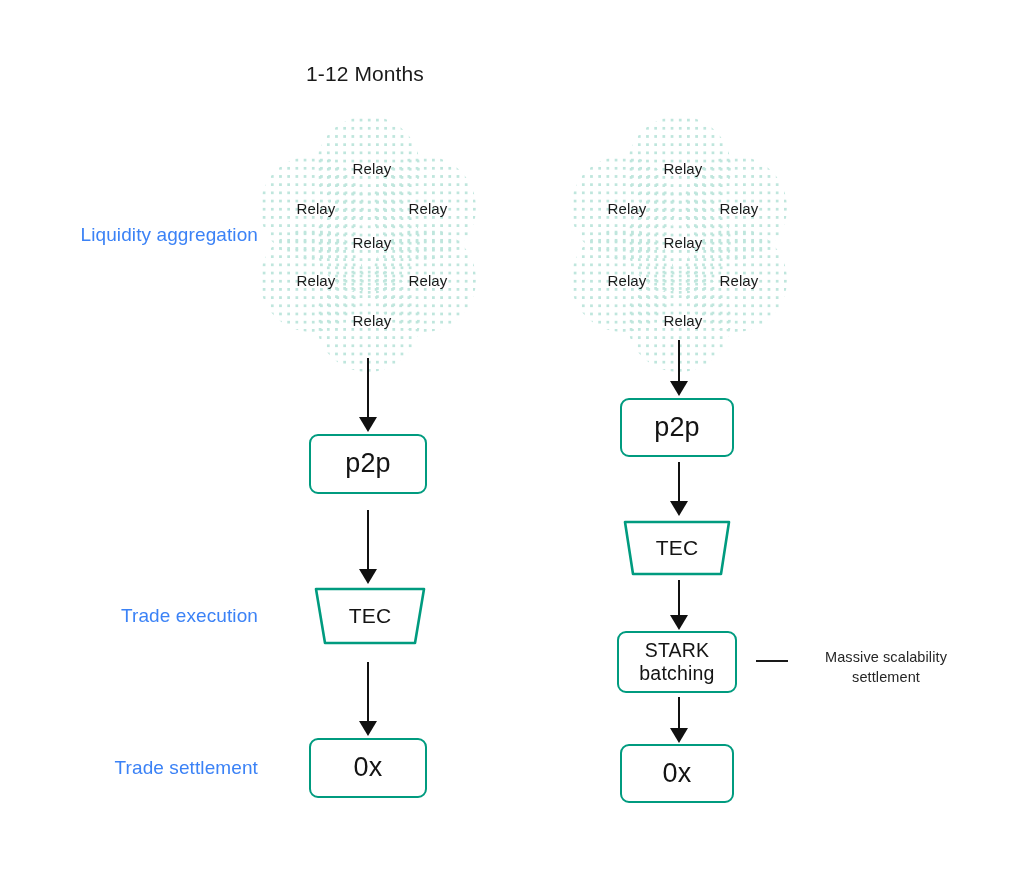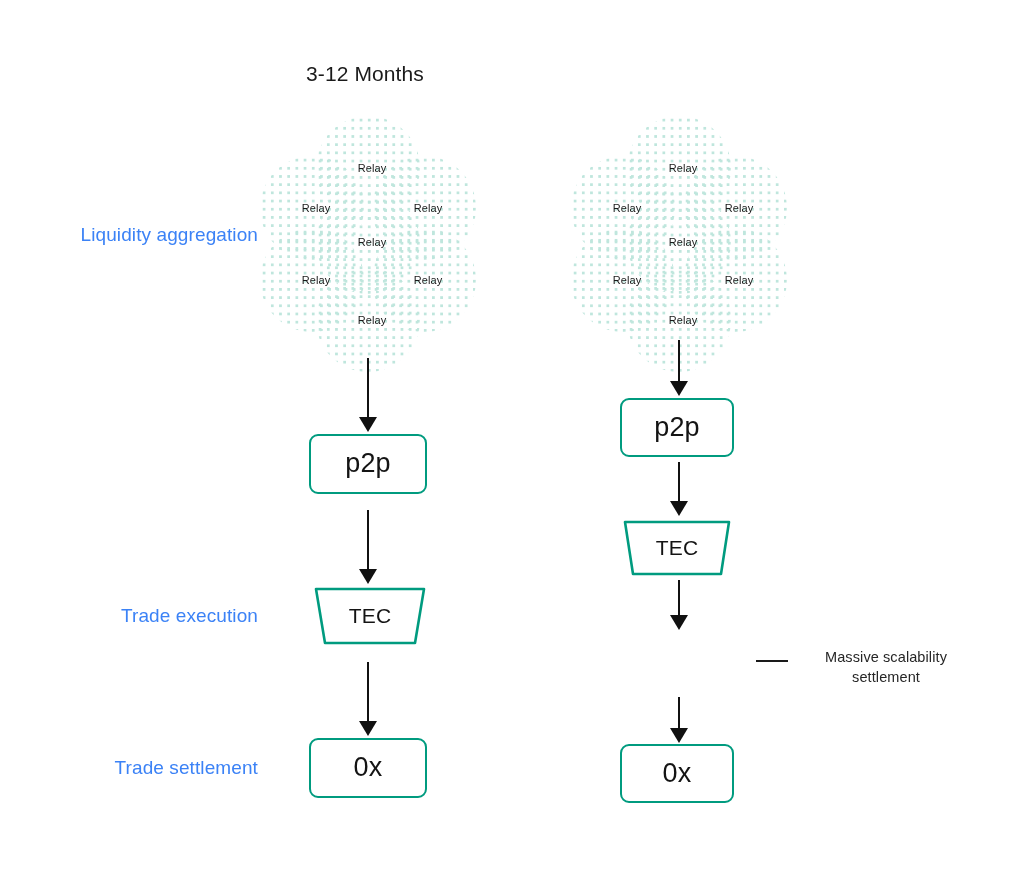--- a/index.html
+++ b/index.html
@@ -52,21 +52,21 @@
     height: 104px;
     border-radius: 50%;
     background-image: radial-gradient(#bfe6dd 1.55px, rgba(255,255,255,0) 1.7px);
     background-size: 8.2px 8.2px;
     background-position: 0 0;
     display: flex;
     align-items: center;
     justify-content: center;
   }
   .relay-label {
-    font-size: 11px;
+    font-size: 15px;
     color: #1a1a1a;
     letter-spacing: 0.1px;
     position: relative;
     z-index: 3;
     pointer-events: none;
     padding-left: 8px;
   }
 
   
   .flow-box {
@@ -138,21 +138,21 @@
     line-height: 1.35;
     letter-spacing: 0.1px;
     width: 150px;
   }
 </style>
 </head>
 <body>
 
 <div id="canvas">
 
-  <div class="abs col-header" style="left:265px; top:62px; width:200px;">3-12 Months</div>
+  <div class="abs col-header" style="left:265px; top:62px; width:200px;">1-12 Months</div>
 
   <div class="abs row-label" style="left:0px; top:224px; width:258px;">Liquidity aggregation</div>
   <div class="abs row-label" style="left:0px; top:757px; width:258px;">Trade settlement</div>
   <div class="abs row-label" style="left:0px; top:605px; width:258px;">Trade execution</div>
 
   <div class="relay-cluster" style="left:256px; top:116px; width:224px; height:224px;">
     <div class="relay-node" style="left:60px; top:0px;">
       <span class="relay-label">Relay</span>
     </div>
     <div class="relay-node" style="left:4px; top:40px;">
@@ -248,20 +248,26 @@
       <path d="M 5 3 L 109 3 L 101 55 L 13 55 Z" fill="#ffffff" stroke="#009b7f" stroke-width="2.6" stroke-linejoin="round" vector-effect="non-scaling-stroke"></path>
     </svg>
     <span class="box-text">TEC</span>
   </div>
 
   <div class="arrow" style="left:661px; top:580px; width:36px; height:50px;">
     <div class="shaft" style="height:36px;"></div>
     <div class="head"></div>
   </div>
 
+  <div class="flow-box two-line" style="left:617px; top:631px; width:120px; height:62px;">
+    <span class="box-text">
+      <span>STARK</span><br>
+      <span>batching</span>
+    </span>
+  </div>
 
   <div class="leader-line" style="left:756px; top:660px; width:32px;"></div>
   <div class="annotation-text" style="left:811px; top:648px;">
     <span>Massive scalability</span><br>
     <span>settlement</span>
   </div>
 
   <div class="arrow" style="left:661px; top:697px; width:36px; height:46px;">
     <div class="shaft" style="height:32px;"></div>
     <div class="head"></div>

